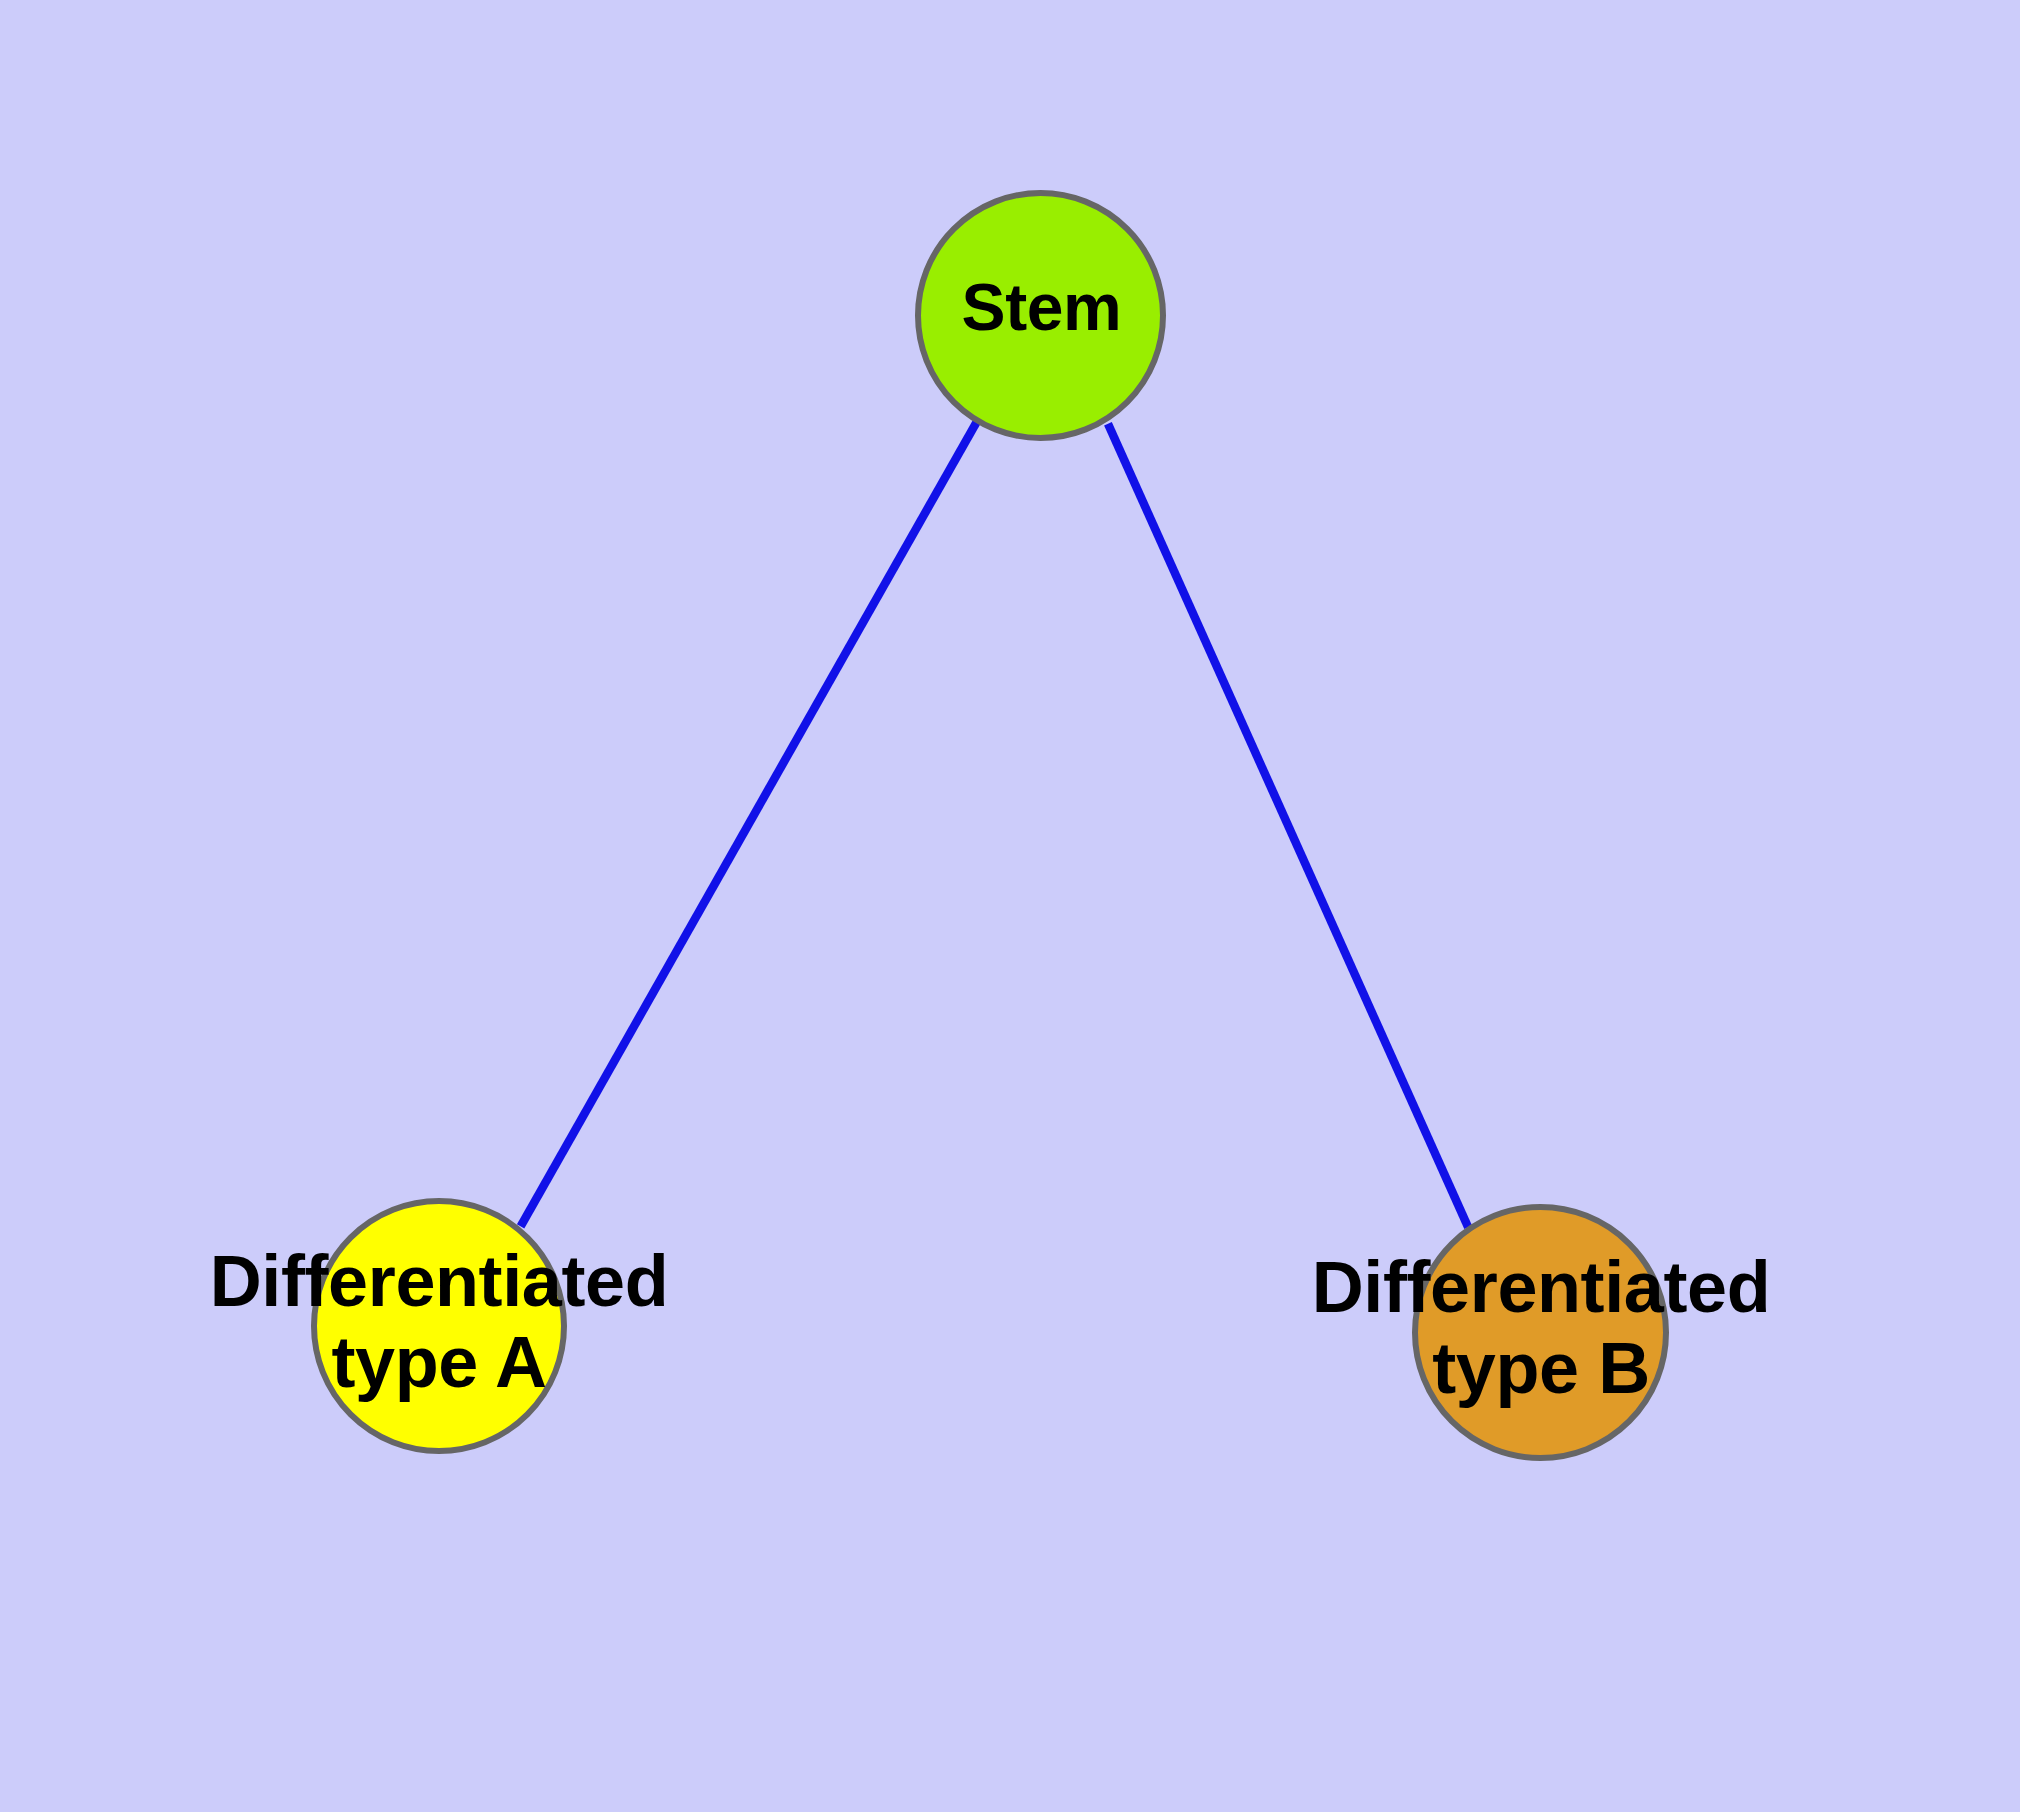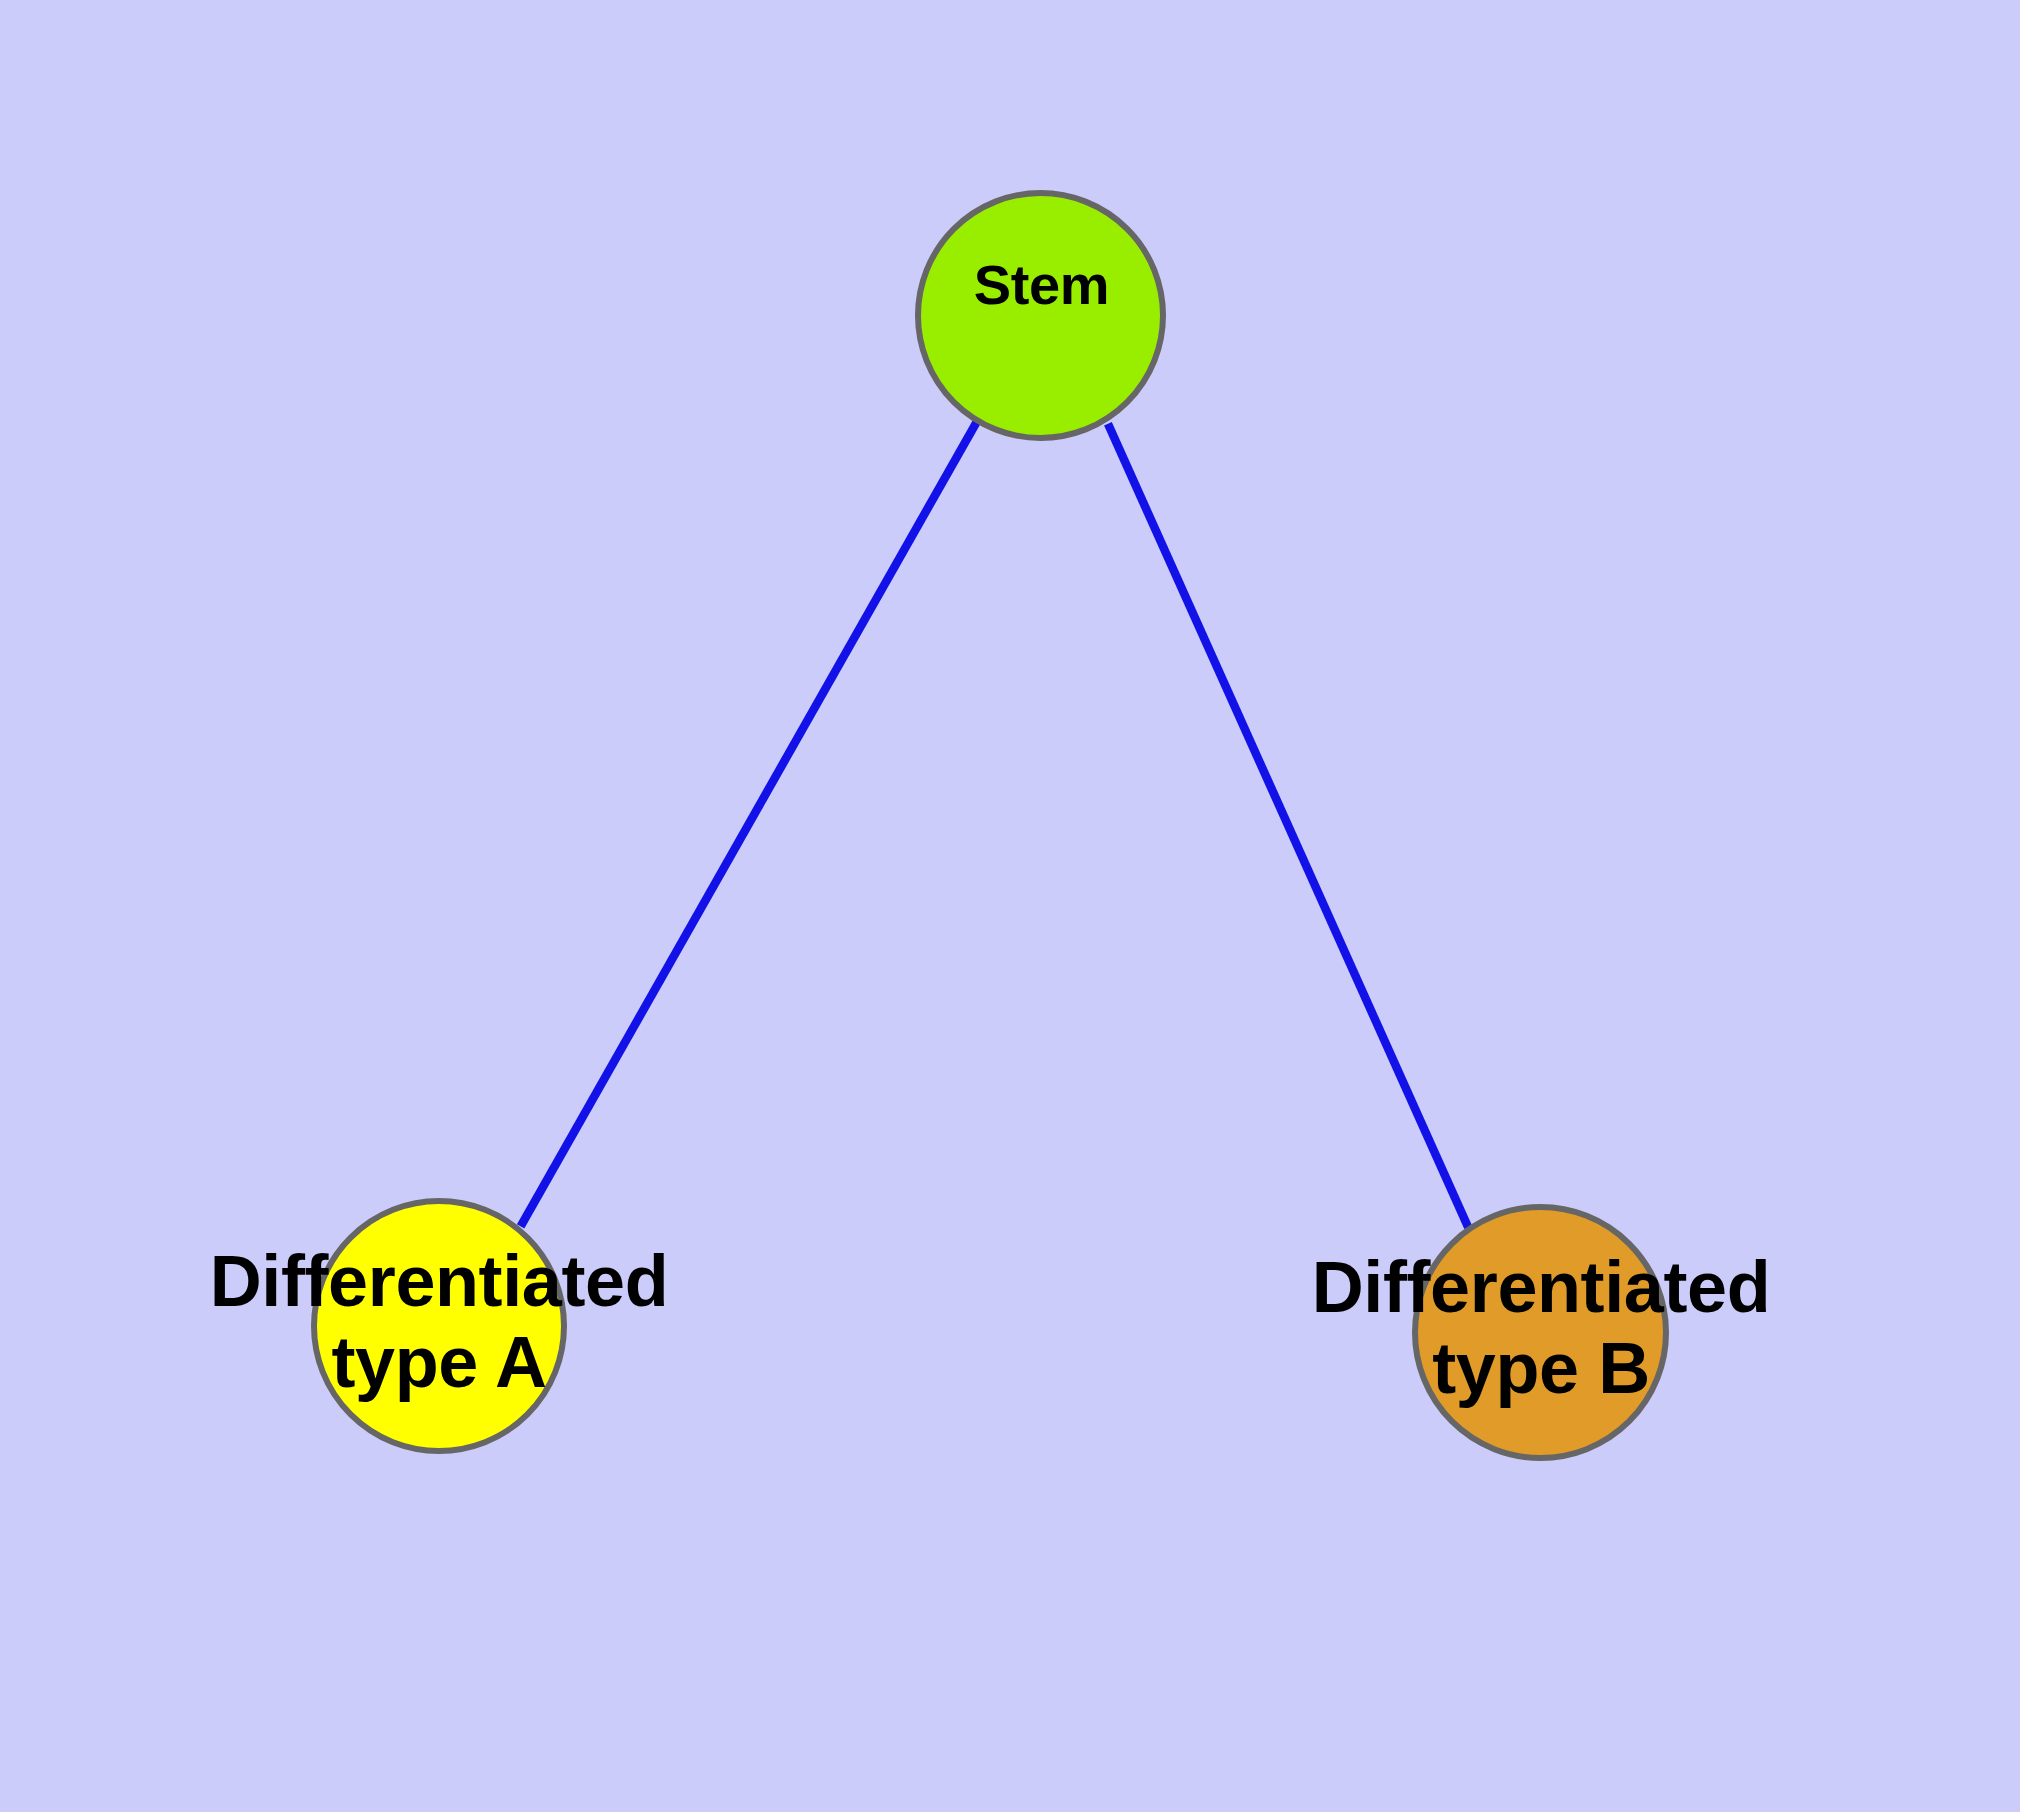--- a/index.html
+++ b/index.html
@@ -40,23 +40,23 @@
   }
   #node-stem {
     left: 915px;
     top: 190px;
     width: 251px;
     height: 251px;
     background: #99ee00;
   }
   #label-stem {
     left: 787px;
-    top: 254px;
+    top: 271px;
     width: 509px;
-    font-size: 56px;
+    font-size: 66px;
   }
   #node-diff-a {
     left: 311px;
     top: 1198px;
     width: 256px;
     height: 256px;
     background: #ffff00;
   }
   #label-diff-a {
     left: 100px;

